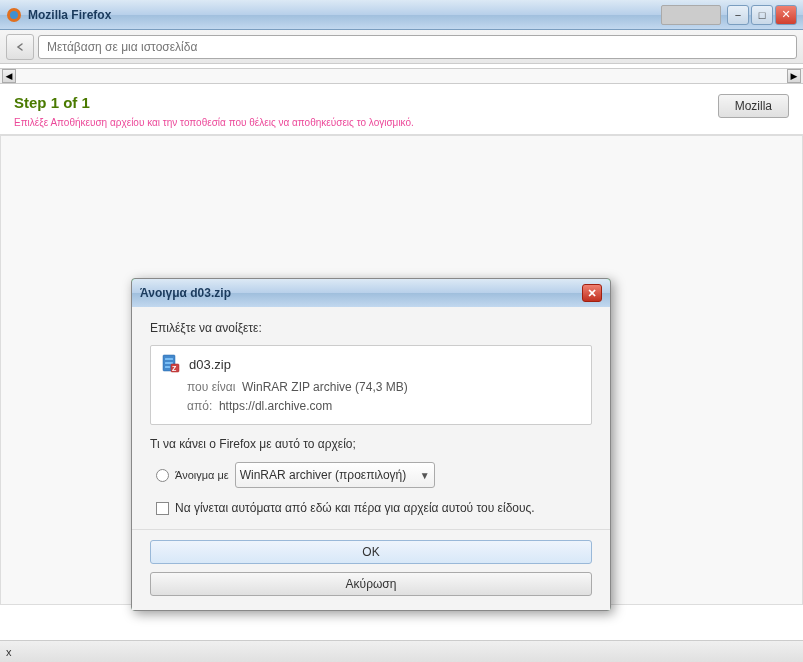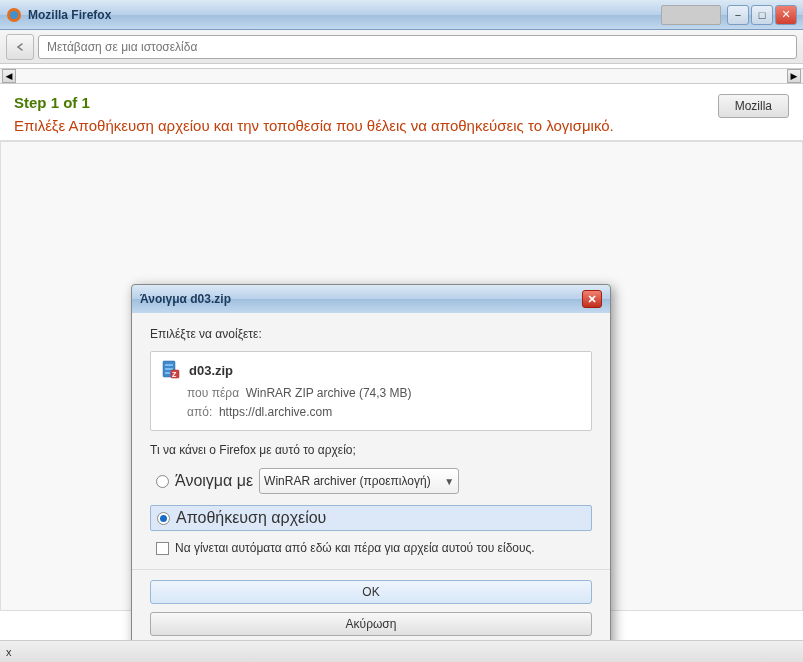--- a/index.html
+++ b/index.html
@@ -91,22 +91,22 @@
       color: #888;
       background: #fff;
     }
     .step-title {
       font-size: 15px;
       font-weight: bold;
       color: #4a7a00;
       margin-bottom: 6px;
     }
     .step-desc {
-      font-size: 15px;
-      color: #c2410c;
+      font-size: 10px;
+      color: #ec4899;
     }
     .finished-btn {
       position: absolute;
       top: 10px;
       right: 14px;
       padding: 4px 16px;
       background: linear-gradient(to bottom, #f5f5f5, #e0e0e0);
       border: 1px solid #aaa;
       border-radius: 3px;
       cursor: pointer;
@@ -214,21 +214,21 @@
     }
     .file-icon {
       width: 20px;
       height: 20px;
       display: flex;
       align-items: center;
       justify-content: center;
     }
     .file-name-text {
       font-size: 13px;
-      font-weight: bold;
+      font-weight: normal;
       color: #333;
     }
     .file-meta {
       font-size: 12px;
       color: #555;
       margin-left: 26px;
       line-height: 1.6;
     }
     .file-meta .label {
       color: #777;
@@ -268,21 +268,21 @@
       content: '';
       position: absolute;
       top: 2px;
       left: 2px;
       width: 7px;
       height: 7px;
       background: #1a6ac8;
       border-radius: 50%;
     }
     .radio-label {
-      font-size: 16px;
+      font-size: 11px;
       color: #333;
     }
     .select-dropdown {
       height: 16px;
       border: 1px solid #aaa;
       border-radius: 3px;
       background: linear-gradient(to bottom, #fff, #f0f0f0);
       font-size: 12px;
       color: #333;
       padding: 12px 4px;
@@ -430,43 +430,39 @@
               <rect x="4" y="4" width="8" height="2" rx="0.5" fill="#88ccff" opacity="0.8"></rect>
               <rect x="4" y="8" width="8" height="2" rx="0.5" fill="#88ccff" opacity="0.8"></rect>
               <rect x="4" y="12" width="5" height="2" rx="0.5" fill="#88ccff" opacity="0.8"></rect>
               <rect x="10" y="10" width="8" height="8" rx="1" fill="#cc4444" stroke="#aa2222" stroke-width="0.5"></rect>
               <text x="11" y="17" font-size="7" fill="white" font-family="Arial" font-weight="bold">Z</text>
             </svg>
           </div>
           <span class="file-name-text">d03.zip</span>
         </div>
         <div class="file-meta">
-          <span class="label">που πέρα</span>
+          <span class="label">που είναι</span>
           &nbsp;<span>WinRAR ZIP archive (74,3 MB)</span><br>
           <span class="label">από:</span>
           &nbsp;<span>https://dl.archive.com</span>
         </div>
       </div>
 
       <div class="action-section">
         <div class="action-label">Τι να κάνει ο Firefox με αυτό το αρχείο;</div>
 
         <div class="radio-row">
           <div class="radio-input"></div>
           <span class="radio-label">Άνοιγμα με</span>
           <div class="select-dropdown">
             <span>WinRAR archiver (προεπιλογή)</span>
             <span class="select-arrow">▼</span>
           </div>
         </div>
 
-        <div class="radio-row selected">
-          <div class="radio-input checked"></div>
-          <span class="radio-label">Αποθήκευση αρχείου</span>
-        </div>
       </div>
 
       <div class="checkbox-row">
         <div class="checkbox-input"></div>
         <span class="checkbox-label">Να γίνεται αυτόματα από εδώ και πέρα για αρχεία αυτού του είδους.</span>
       </div>
     </div>
 
     <div class="dialog-footer">
       <div class="dialog-btn ok">OK</div>

